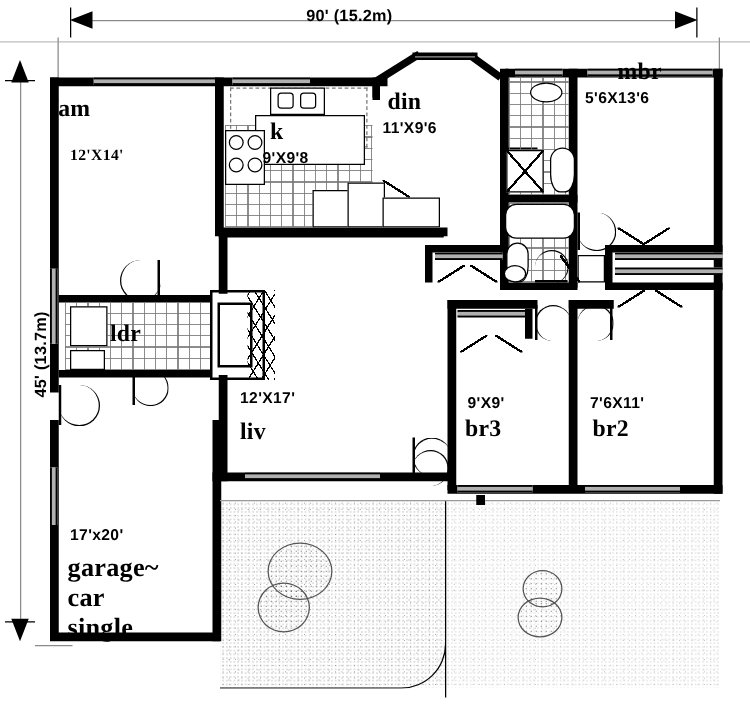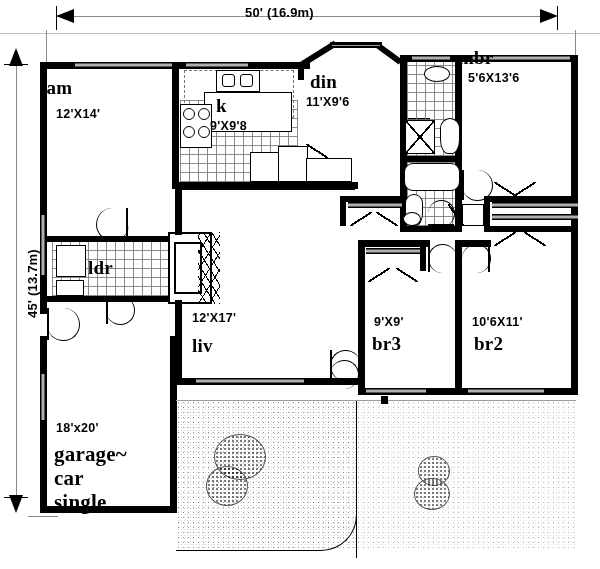--- a/index.html
+++ b/index.html
@@ -67,21 +67,21 @@
   <div style="position:absolute;left:540px;top:9px;width:0;height:0;
        border-top:7px solid transparent;border-bottom:7px solid transparent;border-left:18px solid #000;"></div>
 
   <div class="thinline" style="left:56px;top:6px;width:1px;height:24px;"></div>
   <div class="thinline" style="left:557px;top:6px;width:1px;height:24px;"></div>
   <div class="dim" style="left:46px;top:30px;width:1px;height:36px;"></div>
   <div class="dim" style="left:575px;top:30px;width:1px;height:36px;"></div>
 
   <div class="grayline" style="left:0px;top:33px;width:600px;height:1px;opacity:.65;"></div>
 
-  <div class="lbl dimtxt" style="left:245px;top:6px;">50' (16.9m)</div>
+  <div class="lbl dimtxt" style="left:245px;top:6px;">90' (15.2m)</div>
 
   <div class="dim" style="left:16px;top:50px;width:1px;height:460px;"></div>
   <div style="position:absolute;left:9px;top:48px;width:0;height:0;
        border-left:7px solid transparent;border-right:7px solid transparent;border-bottom:18px solid #000;"></div>
   <div style="position:absolute;left:9px;top:495px;width:0;height:0;
        border-left:7px solid transparent;border-right:7px solid transparent;border-top:18px solid #000;"></div>
   <div class="thinline" style="left:4px;top:64px;width:24px;height:1px;"></div>
   <div class="thinline" style="left:4px;top:497px;width:24px;height:1px;"></div>
   <div class="dim" style="left:28px;top:516px;width:30px;height:1px;"></div>
 
@@ -280,38 +280,38 @@
   <div class="drive" style="left:176px;top:400px;width:180px;height:150px;border-radius:0 0 36px 0;border-top:none;border-left:none;"></div>
   <div class="drive" style="left:356px;top:400px;width:216px;height:158px;border-radius:0 0 0 0;border-top:none;border-right:none;border-bottom:none;"></div>
   <div class="bush" style="left:214px;top:434px;width:50px;height:44px;"></div>
   <div class="bush" style="left:206px;top:466px;width:40px;height:38px;"></div>
   <div class="bush" style="left:418px;top:456px;width:30px;height:28px;"></div>
   <div class="bush" style="left:414px;top:478px;width:34px;height:30px;"></div>
   <div class="grayline" style="left:176px;top:400px;width:400px;height:1px;"></div>
   <div class="wall" style="left:381px;top:396px;width:7px;height:8px;"></div>
 
   <div class="lbl rmname" style="left:40px;top:78px;">fam</div>
-  <div class="lbl rmsize" style="left:56px;top:108px;">12'X14'</div>
+  <div class="lbl rmsize" style="left:56px;top:118px;font-family:Liberation Serif, serif;">12'X14'</div>
 
   <div class="lbl rmname" style="left:216px;top:96px;">k</div>
   <div class="lbl rmsize" style="left:210px;top:120px;">9'X9'8</div>
 
   <div class="lbl rmname" style="left:310px;top:72px;">din</div>
   <div class="lbl rmsize" style="left:306px;top:96px;">11'X9'6</div>
 
-  <div class="lbl rmname" style="left:458px;top:48px;">mbr</div>
+  <div class="lbl rmname" style="left:494px;top:48px;">mbr</div>
   <div class="lbl rmsize" style="left:468px;top:72px;">5'6X13'6</div>
 
   <div class="lbl rmsize" style="left:192px;top:312px;">12'X17'</div>
   <div class="lbl rmname" style="left:192px;top:336px;">liv</div>
 
   <div class="lbl rmsize" style="left:374px;top:316px;">9'X9'</div>
   <div class="lbl rmname" style="left:372px;top:334px;">br3</div>
 
-  <div class="lbl rmsize" style="left:472px;top:316px;">10'6X11'</div>
+  <div class="lbl rmsize" style="left:472px;top:316px;">7'6X11'</div>
   <div class="lbl rmname" style="left:474px;top:334px;">br2</div>
 
-  <div class="lbl rmsize" style="left:56px;top:422px;">18'x20'</div>
+  <div class="lbl rmsize" style="left:56px;top:422px;">17'x20'</div>
   <div class="lbl rmname" style="left:54px;top:444px;font-size:21px;">garage~</div>
   <div class="lbl rmname" style="left:54px;top:468px;font-size:21px;">car</div>
   <div class="lbl rmname" style="left:54px;top:492px;font-size:21px;">single</div>
 
 </div>
 
 </body></html>

